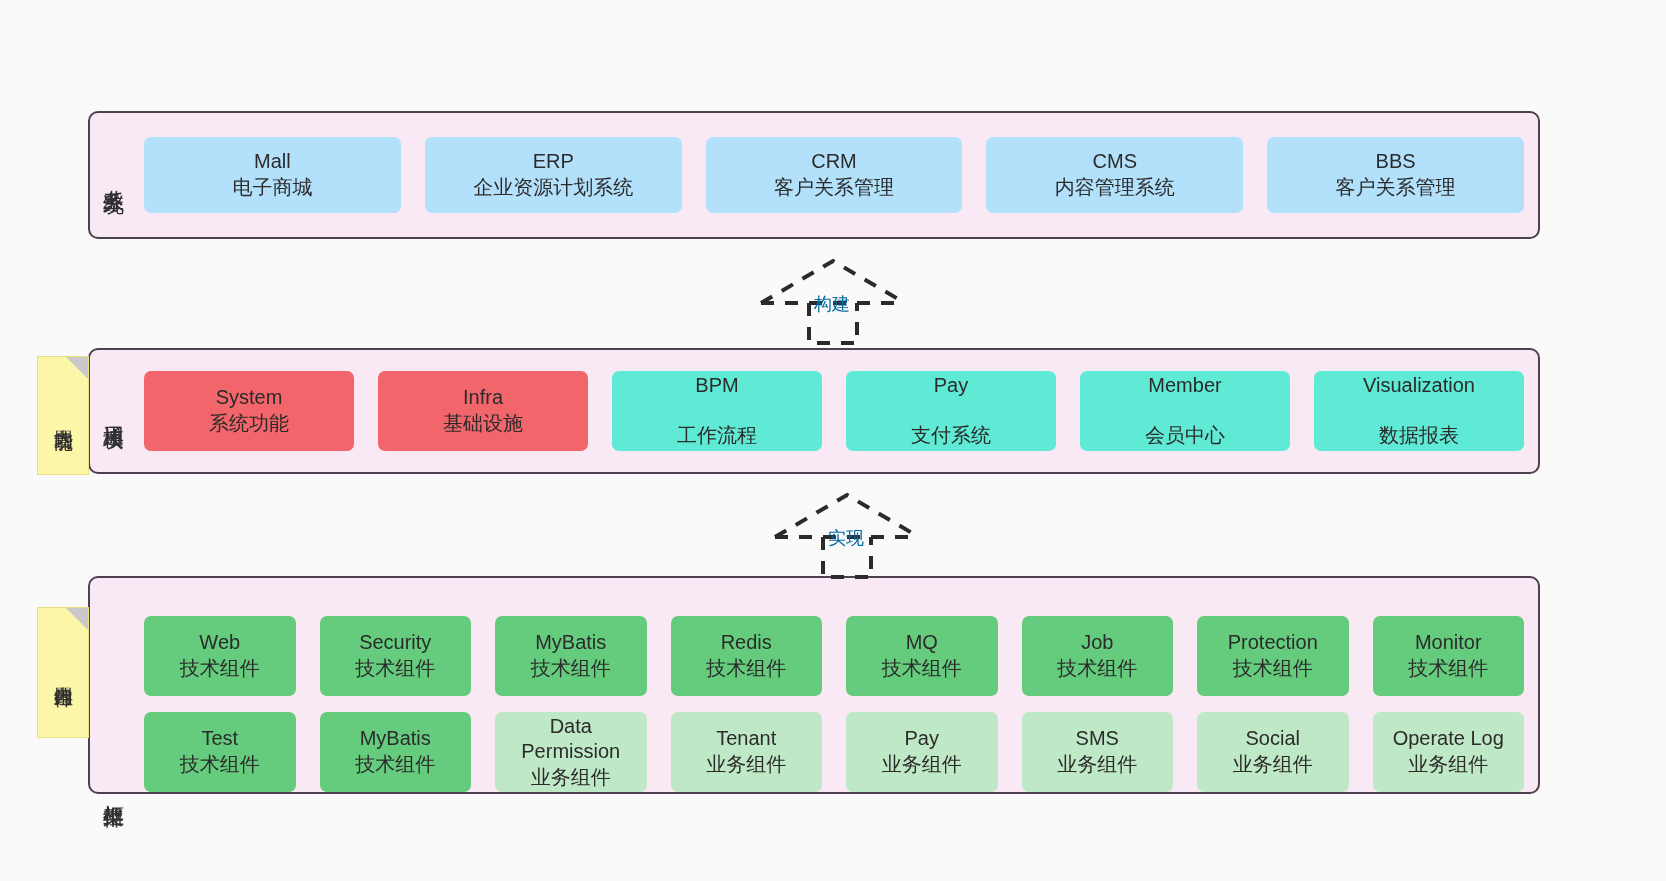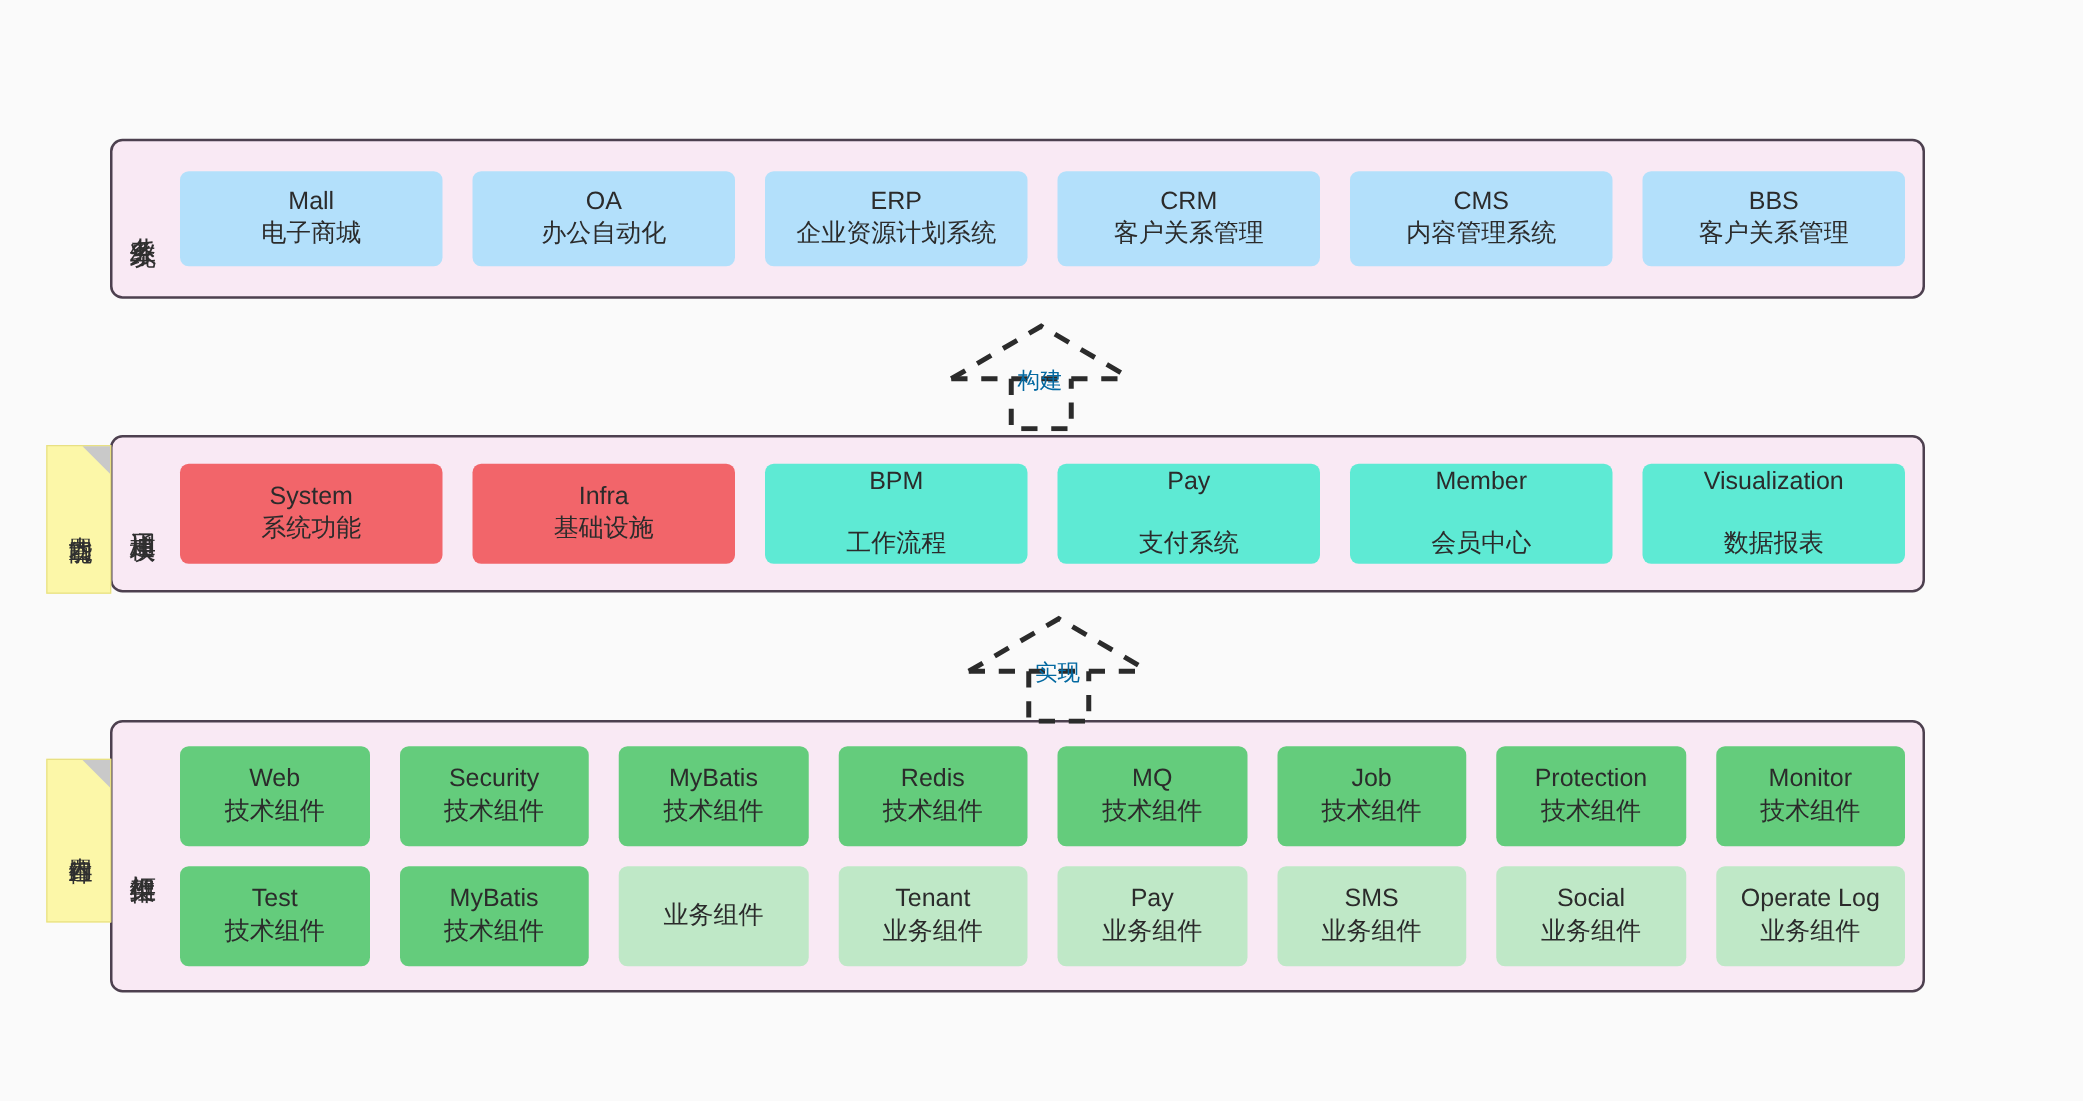--- a/index.html
+++ b/index.html
@@ -81,21 +81,21 @@
 
   
   #layer-business  { left: 88px;  top: 111px; width: 1452px; height: 128px; }
   #layer-business .row  { height: 76px; }
   #layer-business .layer-body { padding-left: 8px; }
 
   #layer-modules   { left: 88px;  top: 348px; width: 1452px; height: 126px; }
   #layer-modules .row { height: 80px; }
   #layer-modules .layer-body { padding-left: 8px; }
 
-  #layer-framework { left: 88px;  top: 576px; width: 1452px; height: 218px; }
+  #layer-framework { left: 88px;  top: 576px; width: 1452px; height: 218px; align-items: flex-end; }
   #layer-framework .row { height: 80px; }
   #layer-framework .layer-body { padding-left: 8px; gap: 16px; }
 
   
   .sticky {
     position: absolute;
     background: #fcf7a8;
     border: 1px solid #e8e083;
     box-sizing: border-box;
     display: flex;
@@ -146,24 +146,20 @@
 
 <div class="layer" id="layer-business">
   <div class="layer-title">业务系统</div>
   <div class="layer-body">
     <div class="row">
       <div class="card c-blue">
         <span class="ln">Mall</span>
         <span class="ln">电子商城</span>
       </div>
       <div class="card c-blue">
-        <span class="ln">OA</span>
-        <span class="ln">办公自动化</span>
-      </div>
-      <div class="card c-blue">
         <span class="ln">ERP</span>
         <span class="ln">企业资源计划系统</span>
       </div>
       <div class="card c-blue">
         <span class="ln">CRM</span>
         <span class="ln">客户关系管理</span>
       </div>
       <div class="card c-blue">
         <span class="ln">CMS</span>
         <span class="ln">内容管理系统</span>
@@ -278,20 +274,21 @@
     <div class="row">
       <div class="card c-green">
         <span class="ln">Test</span>
         <span class="ln">技术组件</span>
       </div>
       <div class="card c-green">
         <span class="ln">MyBatis</span>
         <span class="ln">技术组件</span>
       </div>
       <div class="card c-green-light">
+        <span class="ln">Data Permission</span>
         <span class="ln">业务组件</span>
       </div>
       <div class="card c-green-light">
         <span class="ln">Tenant</span>
         <span class="ln">业务组件</span>
       </div>
       <div class="card c-green-light">
         <span class="ln">Pay</span>
         <span class="ln">业务组件</span>
       </div>

